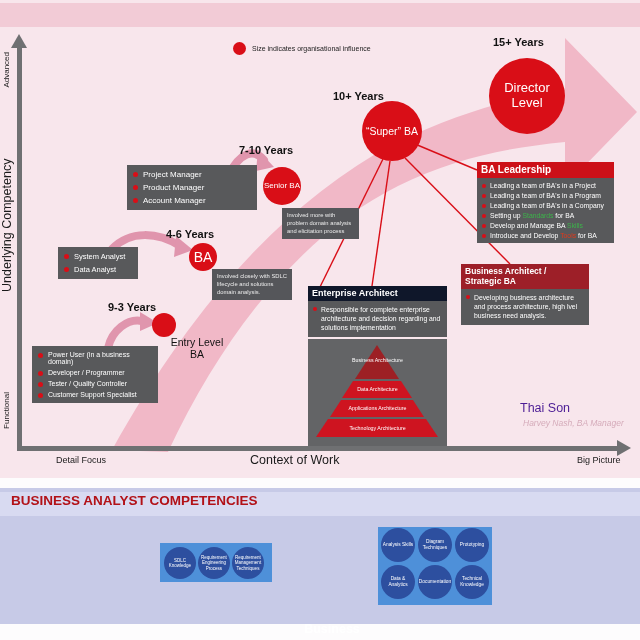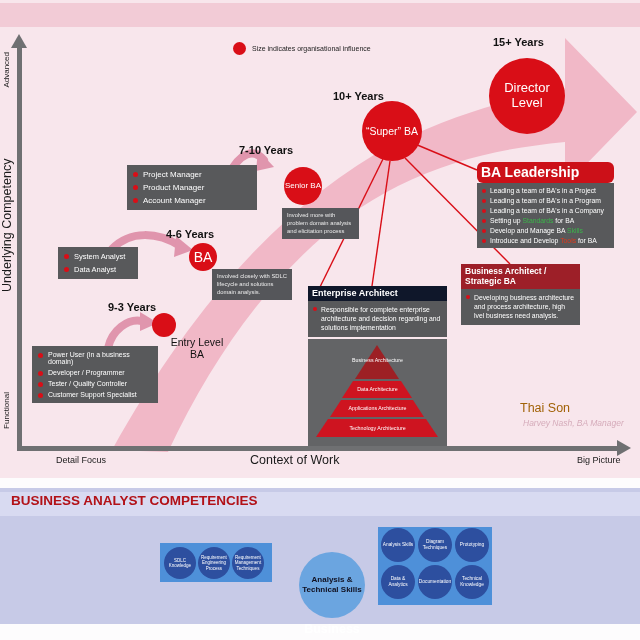--- a/index.html
+++ b/index.html
@@ -36,21 +36,21 @@
   
   .yr { position:absolute; font-size:11px; font-weight:bold; color:#111; }
   .yr0 { left:108px; top:301px; } .yr1 { left:166px; top:228px; }
   .yr2 { left:239px; top:144px; } .yr3 { left:333px; top:90px; } .yr4 { left:493px; top:36px; }
 
   
   .cir { position:absolute; border-radius:50%; background:#d90e17; color:#fff;
          display:flex; align-items:center; justify-content:center; text-align:center; line-height:1.15; }
   .cir-entry   { left:152px; top:313px; width:24px; height:24px; }
   .cir-ba      { left:189px; top:243px; width:28px; height:28px; font-size:14px; font-weight:normal; }
-  .cir-senior  { left:263px; top:167px; width:38px; height:38px; font-size:8px;margin-left:21px; }
+  .cir-senior  { left:263px; top:167px; width:38px; height:38px; font-size:8px; }
   .cir-super   { left:362px; top:101px; width:60px; height:60px; font-size:10.5px; }
   .cir-director{ left:489px; top:58px;  width:76px; height:76px; font-size:13px; }
   .entry-label { position:absolute; left:166px; top:336px; width:62px; text-align:center;
                  font-size:10.5px; color:#111; line-height:1.15; }
 
   
   .gbox { position:absolute; background:#58595b; color:#fff; padding:5px 6px;
           display:flex; flex-direction:column; }
   .gbox .row { display:flex; align-items:flex-start; gap:5px; }
   .gbox .dot { flex:0 0 auto; width:5px; height:5px; border-radius:50%; background:#d90e17; margin-top:2px; }
@@ -66,35 +66,35 @@
   
   .panel { position:absolute; }
   .panel .phead { color:#fff; font-weight:bold; padding:2px 4px 3px; }
   .panel .pbody { background:#58595b; color:#fff; padding:4px 5px; }
   .panel .row { display:flex; align-items:flex-start; gap:4px; }
   .panel .sq { flex:0 0 auto; width:4px; height:4px; border-radius:50%; background:#d90e17; margin-top:2px; }
   .panel-ea  { left:308px; top:286px; width:139px; }
   .panel-ea .phead { background:#0f172a; font-size:9px; }
   .panel-ea .pbody { font-size:6.8px; line-height:1.35; }
   .panel-lead { left:477px; top:162px; width:137px; }
-  .panel-lead .phead { background:#cc1018; font-size:14px;border-radius:6px; }
+  .panel-lead .phead { background:#cc1018; font-size:10px; }
   .panel-lead .pbody { font-size:6.8px; display:flex; flex-direction:column; gap:3px; }
-  .panel-biz { left:461px; top:264px; width:119px; }
+  .panel-biz { left:461px; top:264px; width:128px; }
   .panel-biz .phead { background:#9d1f28; font-size:8.5px; }
   .panel-biz .pbody { font-size:6.8px; line-height:1.35; }
   .hl-green { color:#3cb44a; } .hl-red { color:#e2391b; }
 
   
   .pyr-wrap { position:relative; width:139px; height:107px; background:#636466; margin-top:2px; }
   .pyr-label { position:absolute; width:80px; left:29.5px; text-align:center; color:#fff;
                font-size:5.3px; line-height:1.2; }
   .pyl0 { top:18px; } .pyl1 { top:47px; } .pyl2 { top:66px; } .pyl3 { top:86px; }
 
   
-  .wm-name { position:absolute; left:520px; top:401px; font-size:12.5px; color:#a16207; }
+  .wm-name { position:absolute; left:520px; top:401px; font-size:12.5px; color:#4c1d95; }
   .wm-role { position:absolute; left:523px; top:418px; font-size:8.5px; font-style:italic; color:#d5abba; }
 
   
   .slide2 { position:absolute; left:0; top:488px; width:640px; height:136px; background:#c7cae7; }
   .s2-titlebar { position:absolute; left:0; top:4px; width:640px; height:24px; background:#d8daf1; }
   .s2-title { position:absolute; left:11px; top:5px; font-size:13.5px; font-weight:bold; color:#b21117; }
 
   .bluebox { position:absolute; background:#4e90d9; }
   .bb-left  { left:160px; top:55px;  width:112px; height:39px; }
   .bb-right { left:378px; top:39px;  width:114px; height:78px; }
@@ -302,17 +302,16 @@
     <div class="skill-cir sc-small" style="left:232px; top:59px;">Requirement Management Techniques</div>
 
     <div class="bluebox bb-right"></div>
     <div class="skill-cir sc-med" style="left:381px; top:40px;">Analysis Skills</div>
     <div class="skill-cir sc-med" style="left:418px; top:40px;">Diagram Techniques</div>
     <div class="skill-cir sc-med" style="left:455px; top:40px;">Prototyping</div>
     <div class="skill-cir sc-med" style="left:381px; top:77px;">Data &amp; Analytics</div>
     <div class="skill-cir sc-med" style="left:418px; top:77px;">Documentation</div>
     <div class="skill-cir sc-med" style="left:455px; top:77px;">Technical Knowledge</div>
 
-    <div class="center-cir">Analysis &amp; Technical Skills</div>
     <div class="biz-label">Business</div>
   </section>
 
 </div>
 
 </body></html>

